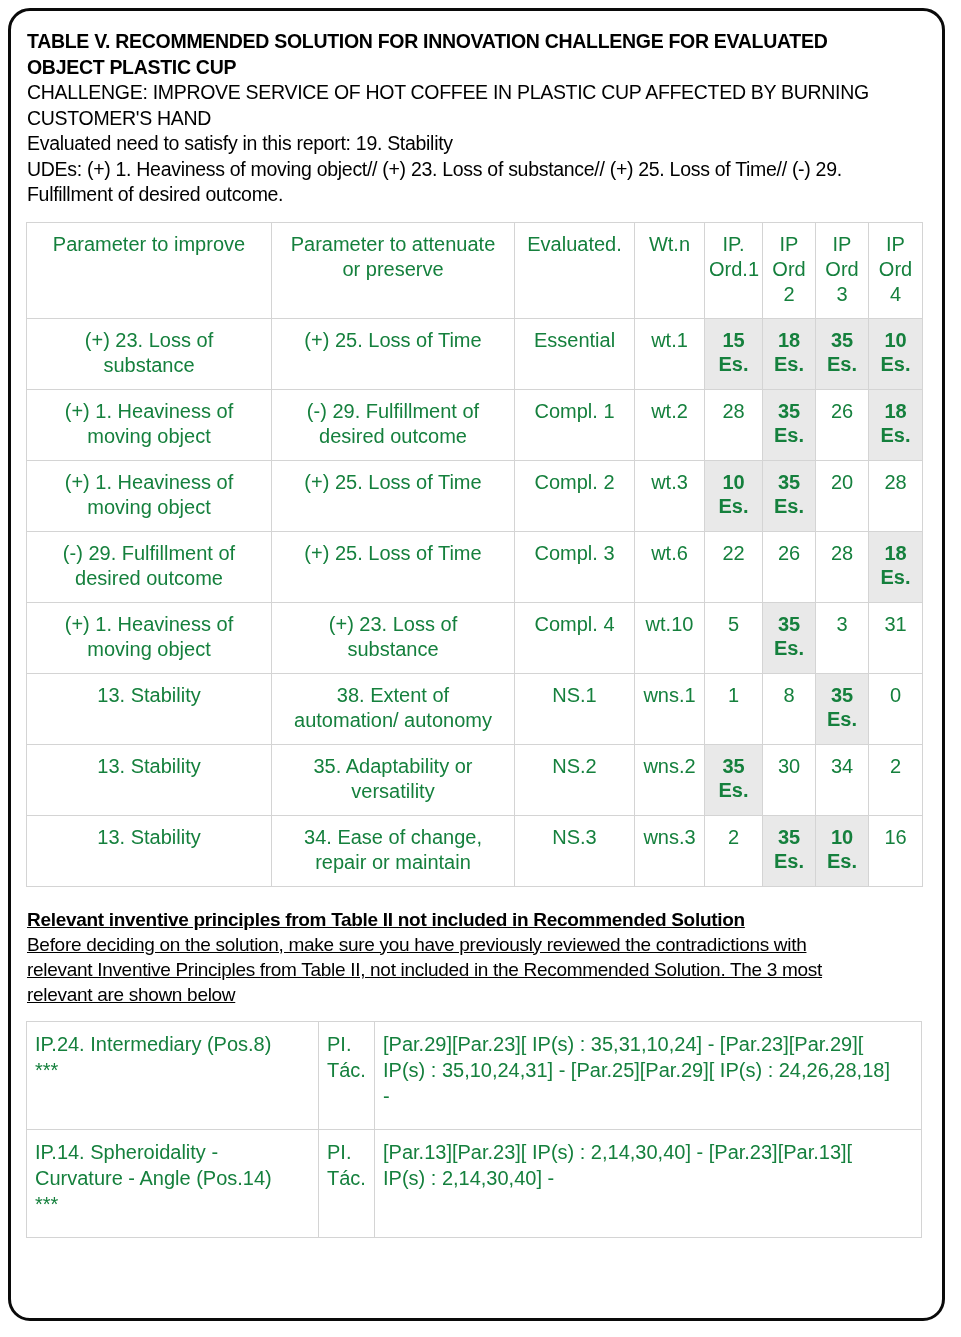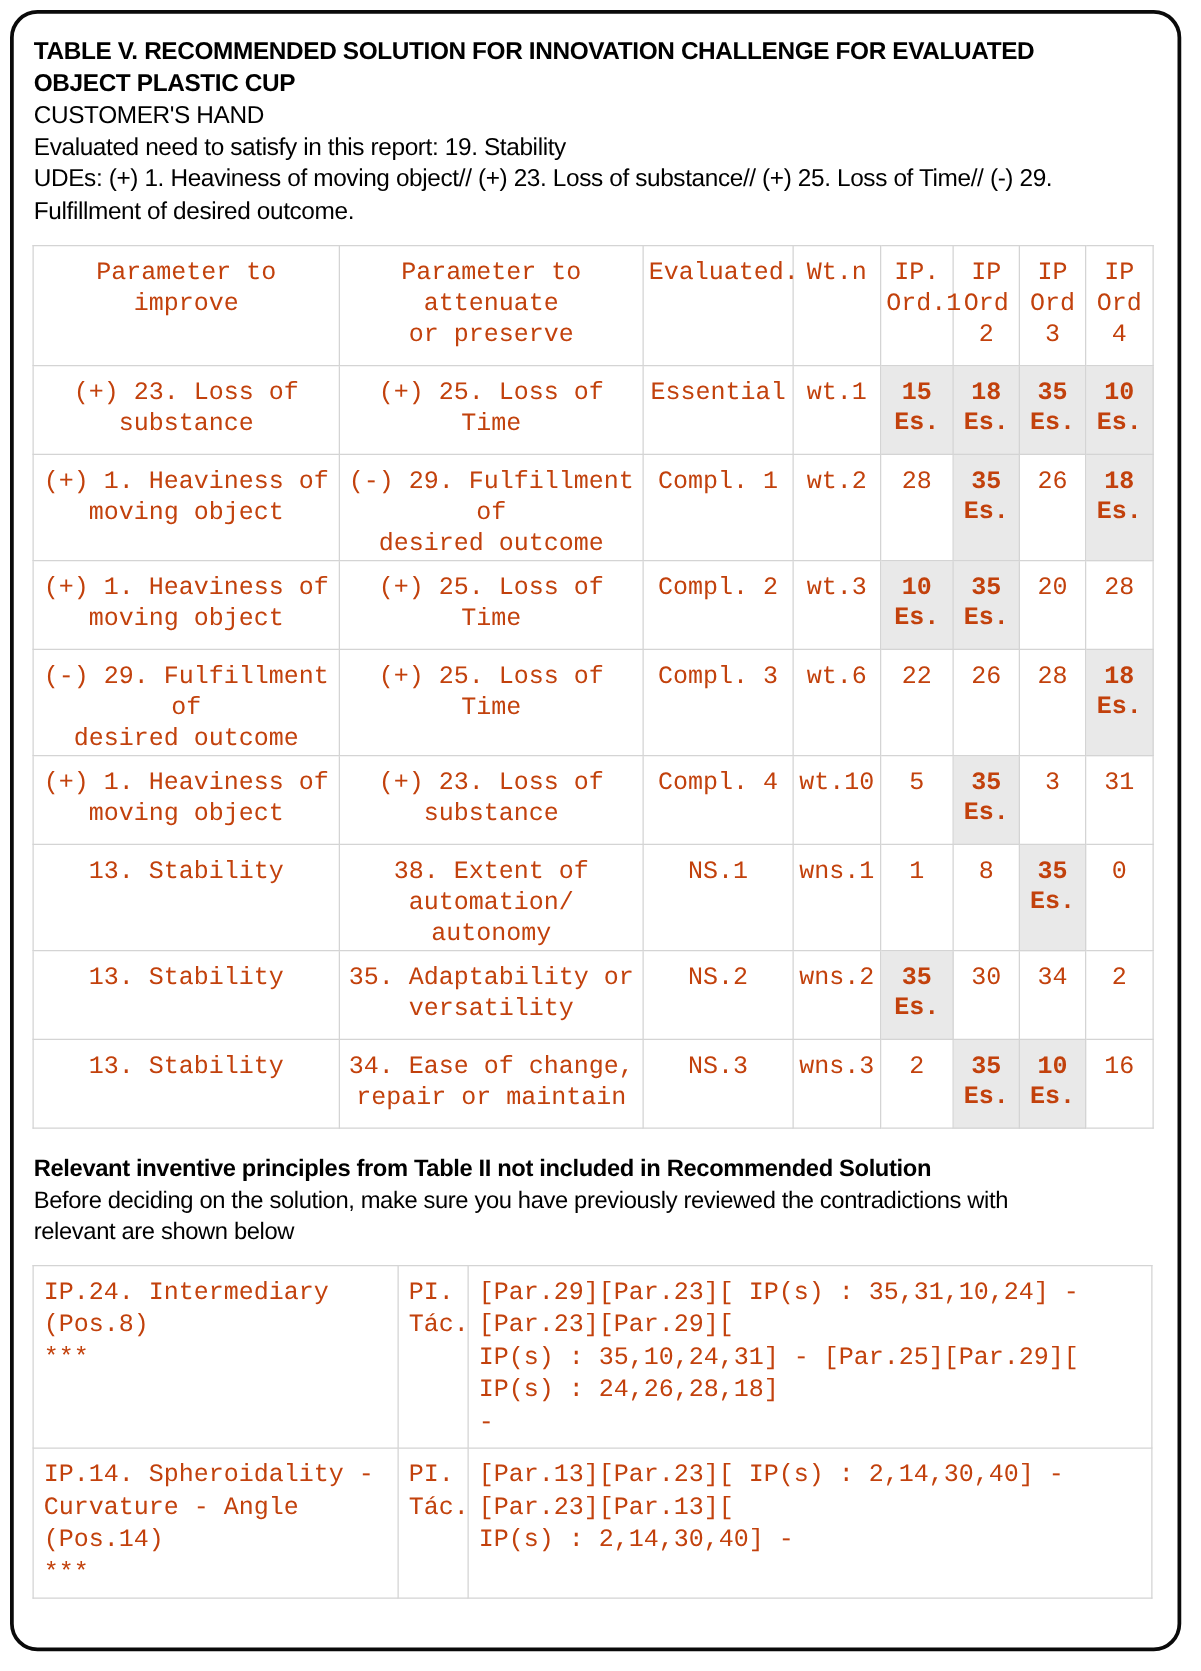--- a/index.html
+++ b/index.html
@@ -45,22 +45,22 @@
     line-height: 25.5px;
     color: #000000;
     letter-spacing: -0.3px;
   }
   .head-line.bold { font-weight: bold; }
 
   
   table.grid {
     border-collapse: collapse;
     table-layout: fixed;
-    font-family: Liberation Mono, monospace;
-    color: #c2410c;
+    font-family: Liberation Sans, sans-serif;
+    color: #15803d;
   }
 
   table.main-table {
     width: 896px;
     margin-top: 14px;
     margin-left: 3px;
   }
   table.main-table td, table.main-table th {
     border: 1px solid #d4d4d4;
     vertical-align: top;
@@ -95,20 +95,21 @@
   td.num .es {
     display: block;
     font-weight: bold;
     line-height: 23px;
   }
 
   
   .mid-block {
     margin-top: 20px;
     padding: 0 4px;
+    text-decoration: underline;
   }
   .mid-line {
     font-family: "Liberation Sans", sans-serif;
     font-size: 19px;
     line-height: 25px;
     color: #000000;
     letter-spacing: -0.3px;
   }
   .mid-line.bold { font-weight: bold; }
 
@@ -136,20 +137,21 @@
 </style>
 </head>
 <body>
 
 <div class="page-frame">
   <div class="page-inner">
 
     <div class="head-block">
       <div class="head-line bold">TABLE V. RECOMMENDED SOLUTION FOR INNOVATION CHALLENGE FOR EVALUATED</div>
       <div class="head-line bold">OBJECT PLASTIC CUP</div>
+      <div class="head-line">CHALLENGE: IMPROVE SERVICE OF HOT COFFEE IN PLASTIC CUP AFFECTED BY BURNING</div>
       <div class="head-line">CUSTOMER'S HAND</div>
       <div class="head-line">Evaluated need to satisfy in this report: 19. Stability</div>
       <div class="head-line">UDEs: (+) 1. Heaviness of moving object// (+) 23. Loss of substance// (+) 25. Loss of Time// (-) 29.</div>
       <div class="head-line">Fulfillment of desired outcome.</div>
     </div>
 
     <table class="grid main-table">
       <colgroup>
         <col class="c-improve">
           <col class="c-attenuate">
@@ -276,20 +278,21 @@
             <td class="num hl"><span>35</span><span class="es">Es.</span></td>
             <td class="num hl"><span>10</span><span class="es">Es.</span></td>
             <td class="num"><span>16</span></td>
           </tr>
         </tbody>
     </table>
 
     <div class="mid-block">
       <div class="mid-line bold">Relevant inventive principles from Table II not included in Recommended Solution</div>
       <div class="mid-line">Before deciding on the solution, make sure you have previously reviewed the contradictions with</div>
+      <div class="mid-line">relevant Inventive Principles from Table II, not included in the Recommended Solution. The 3 most</div>
       <div class="mid-line">relevant are shown below</div>
     </div>
 
     <table class="grid princ-table">
       <colgroup>
         <col class="p-name">
           <col class="p-tac">
           <col class="p-body">
       </colgroup>
       <tbody>

